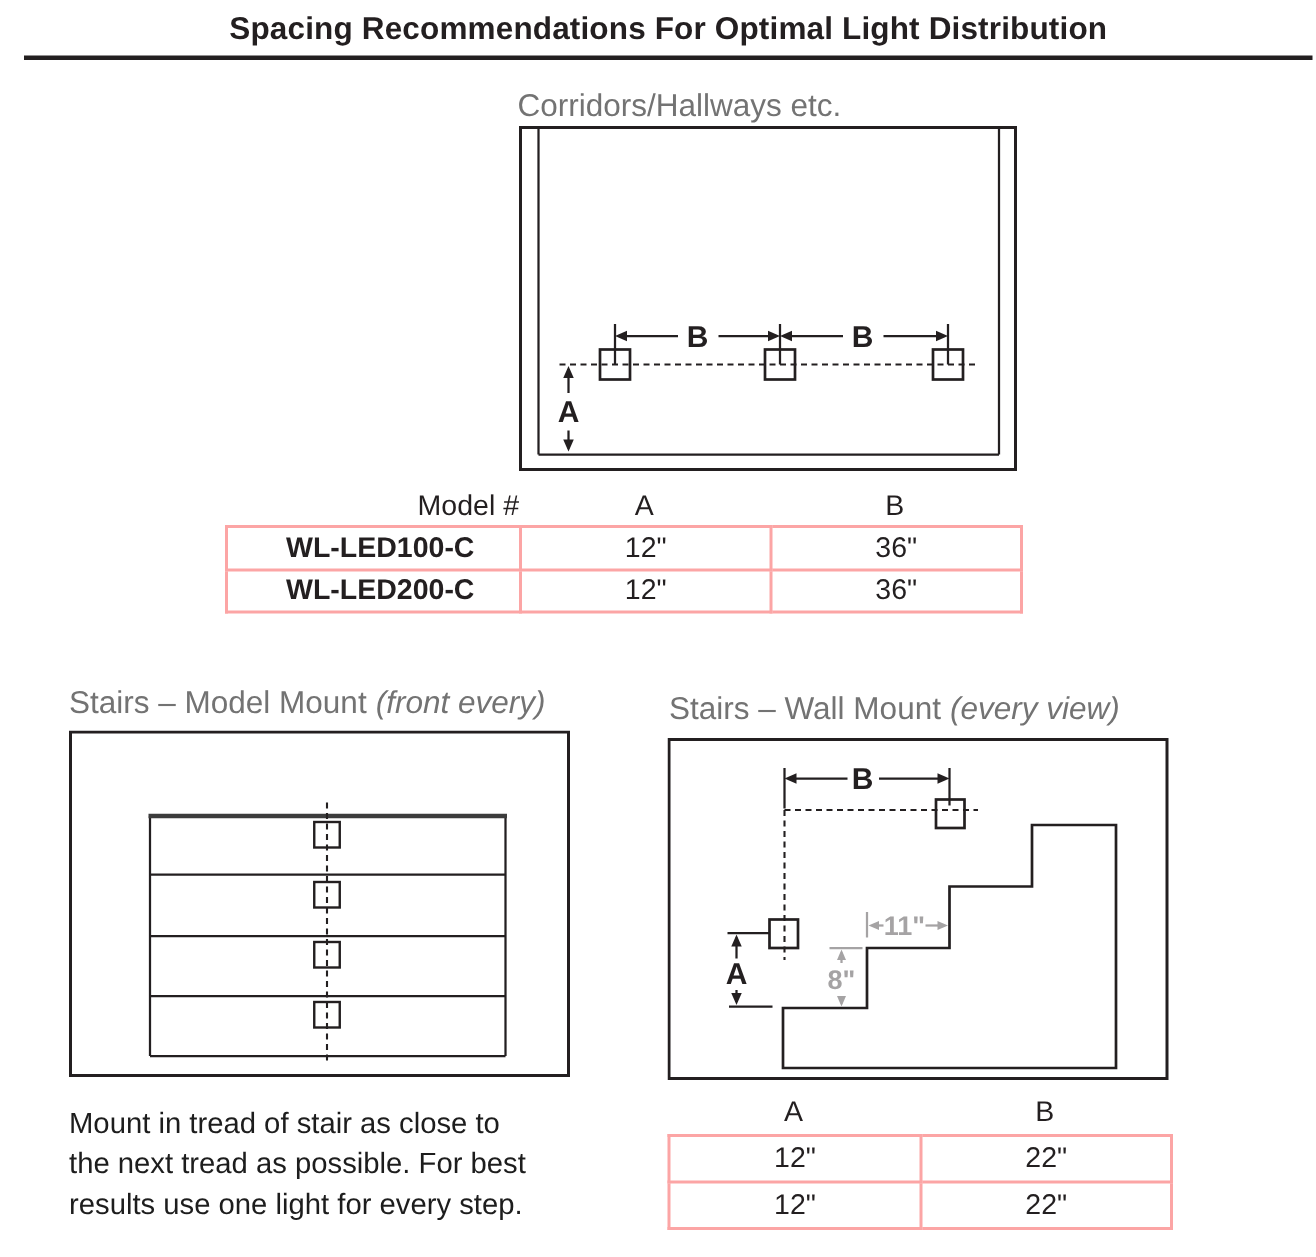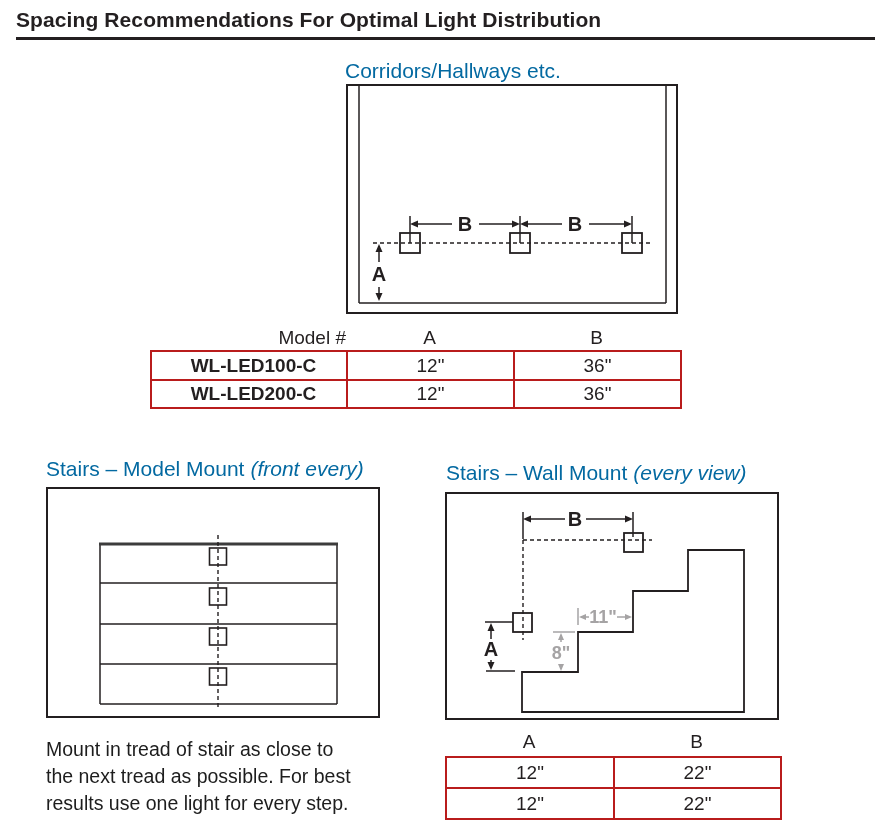--- a/index.html
+++ b/index.html
@@ -16,23 +16,24 @@
     overflow: hidden;
   }
   .abs { position: absolute; }
 
   .page-title {
     left: 16px; top: 8px; width: 859px;
     font-size: 21px; font-weight: 700;
     letter-spacing: 0.1px;
     padding-bottom: 5px;
     border-bottom: 3px solid #231f20;
+    text-align: center;
   }
   .section-heading {
-    font-size: 21px; font-weight: 400; color: #0369a1;
+    font-size: 21px; font-weight: 400; color: #737373;
     white-space: nowrap;
   }
   .heading-note { font-style: italic; margin-left: 6px; }
 
   svg { display: block; }
   svg text {
     font-family: "Liberation Sans", "DejaVu Sans", sans-serif;
     fill: #231f20;
   }
   .dim-label { font-size: 20px; font-weight: 700; }
@@ -40,21 +41,21 @@
 
   
   .tbl-headers { display: grid; font-size: 19px; }
   .tbl-headers .hc { text-align: center; }
   .tbl-headers .hl { text-align: right; padding-left: 9px; }
   table.spec {
     border-collapse: collapse;
     table-layout: fixed;
   }
   table.spec td {
-    border: 2px solid #b91c1c;
+    border: 2px solid #fca5a5;
     font-size: 19px;
     text-align: center;
     vertical-align: middle;
   }
   td.model-cell { text-align: left; font-weight: 700; padding-left: 9px; }
 
   .note-text {
     font-size: 19.5px;
     line-height: 27px;
     color: #1d1d1d;

